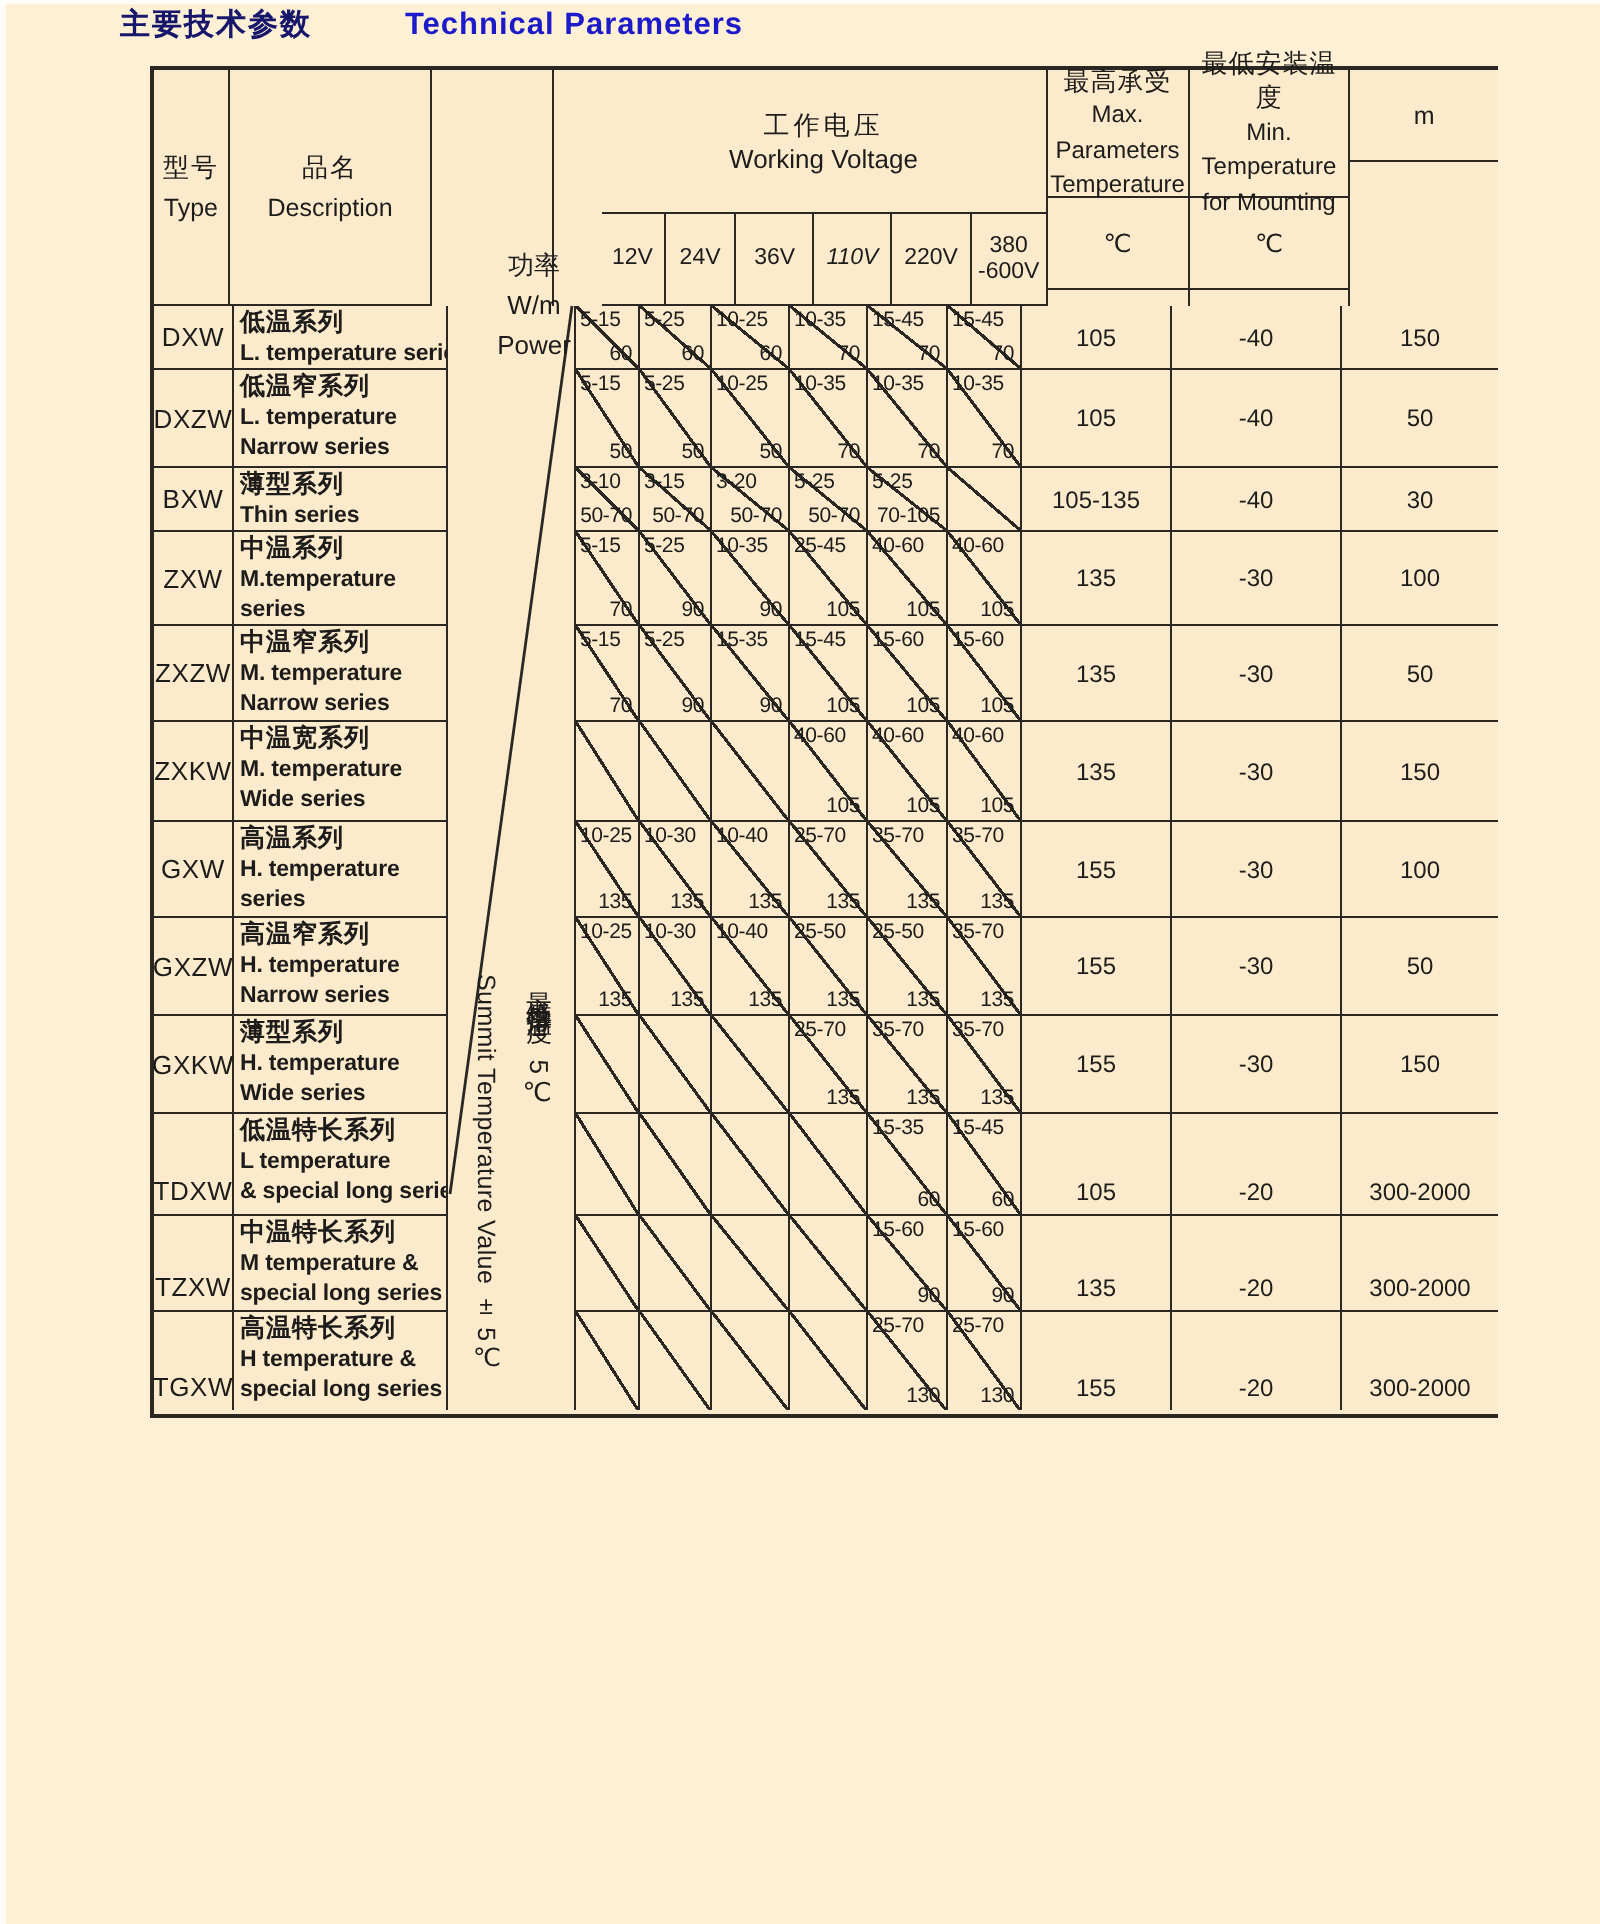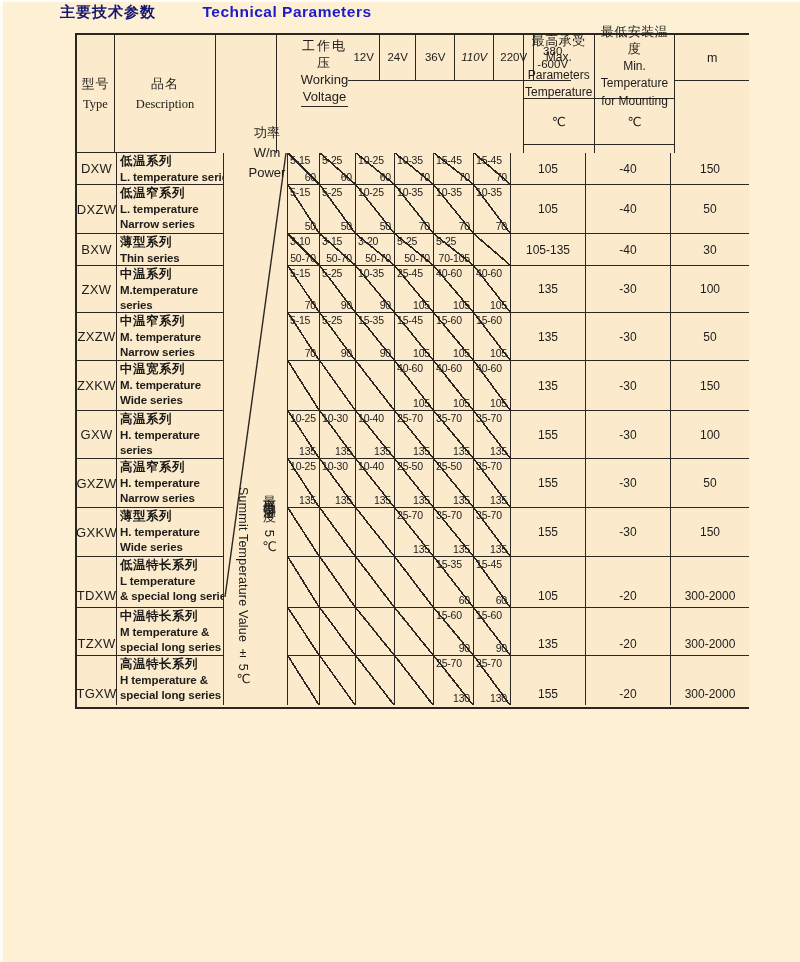--- a/index.html
+++ b/index.html
@@ -14,25 +14,25 @@
 
   .table{position:absolute;left:75px;top:33px;width:674px;height:676px;box-sizing:border-box;
          border-top:2px solid #2b2824;border-left:2px solid #2b2824;border-bottom:2px solid #2b2824;
          background:#fbeacb;}
   
   .thead{display:flex;height:118px;}
   .col{box-sizing:border-box;}
   .cw-type{width:40px;} .cw-desc{width:107px;} .cw-power{width:64px;}
   .cw-volt{width:223px;} .cw-r1{width:75px;} .cw-r2{width:85px;} .cw-r3{width:78px;}
   .hc{border-right:1.5px solid #2b2824;border-bottom:1.5px solid #2b2824;
-      display:flex;flex-direction:column;align-items:center;justify-content:center;text-align:center;font-family:Liberation Serif, serif;}
+      display:flex;flex-direction:column;align-items:center;justify-content:center;text-align:center;}
   .hc span{display:block;line-height:20px;font-size:12.5px;}
   .hc .zh{font-size:13px;letter-spacing:1px;}
   .pcol{border-right:1.5px solid #2b2824;}
-  .vgroup{border-right:1.5px solid #2b2824;display:flex;margin-left:24px;}
+  .vgroup{border-right:1.5px solid #2b2824;display:flex;flex-direction:column;margin-left:24px;}
   .vg-top{height:72px;box-sizing:border-box;border-bottom:1.5px solid #2b2824;
           display:flex;flex-direction:column;align-items:center;justify-content:center;text-align:center;}
   .vg-top span{display:block;line-height:17px;font-size:13px;}
   .vg-top .zh{letter-spacing:2px;}
   .vg-sub{height:46px;display:flex;}
   .vsub{box-sizing:border-box;border-right:1.5px solid #2b2824;border-bottom:1.5px solid #2b2824;
         display:flex;align-items:center;justify-content:center;text-align:center;font-size:12.5px;}
   .vsub:last-child{border-right:none;}
   .vw1{width:32px;} .vw2{width:36px;} .vw3{width:39px;} .vw4{width:39px;font-style:italic;} .vw5{width:40px;} .vw6{width:37px;}
   .vsub .wrap{white-space:pre-line;font-size:11.5px;line-height:13px;}

